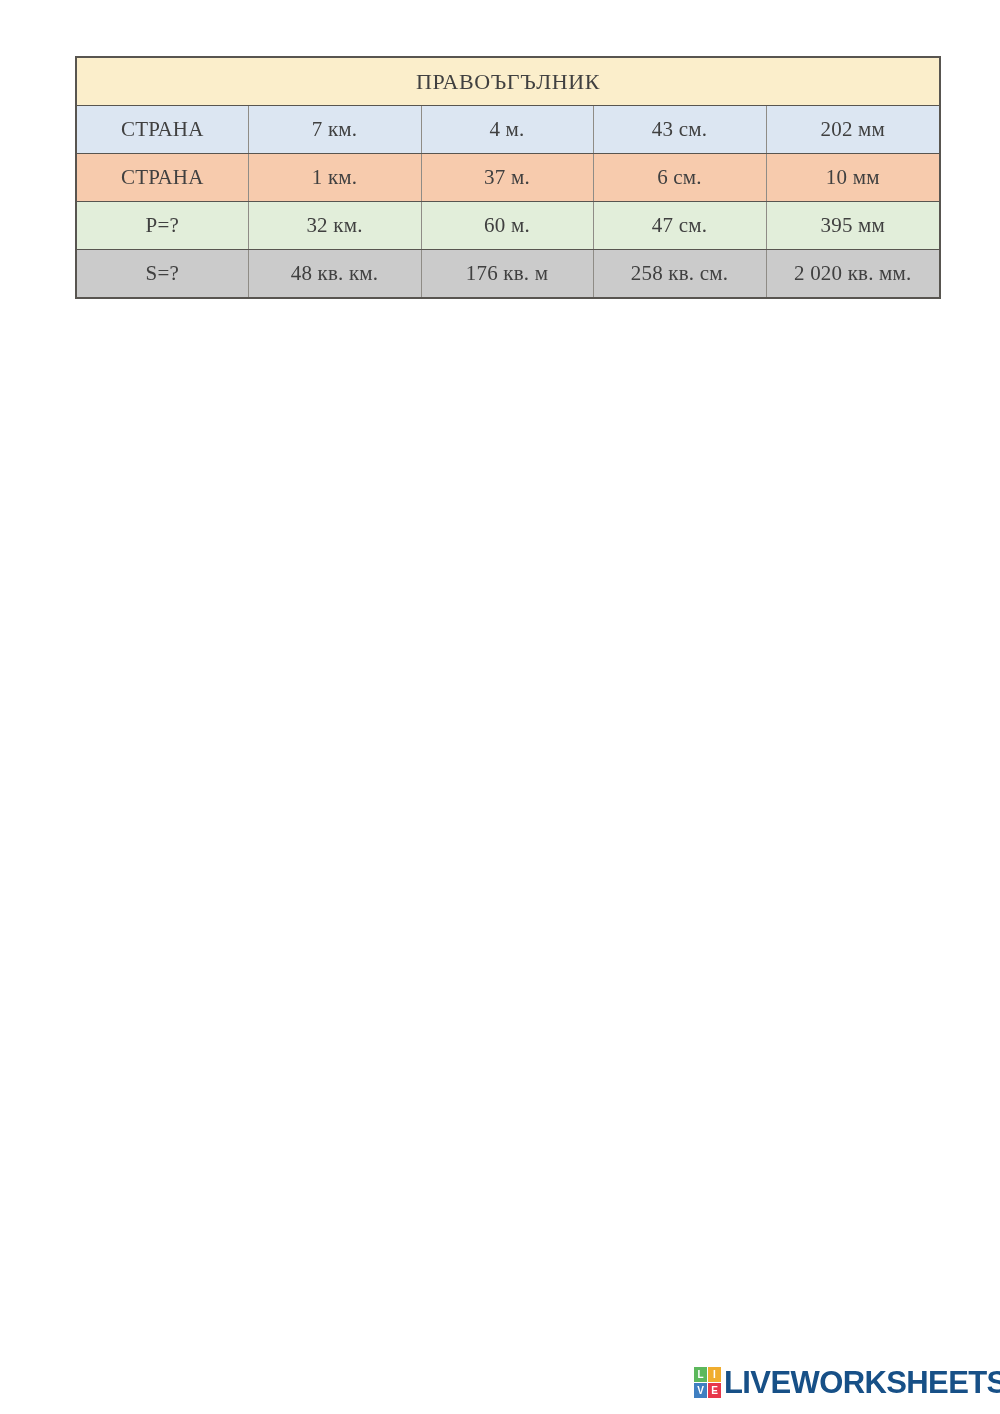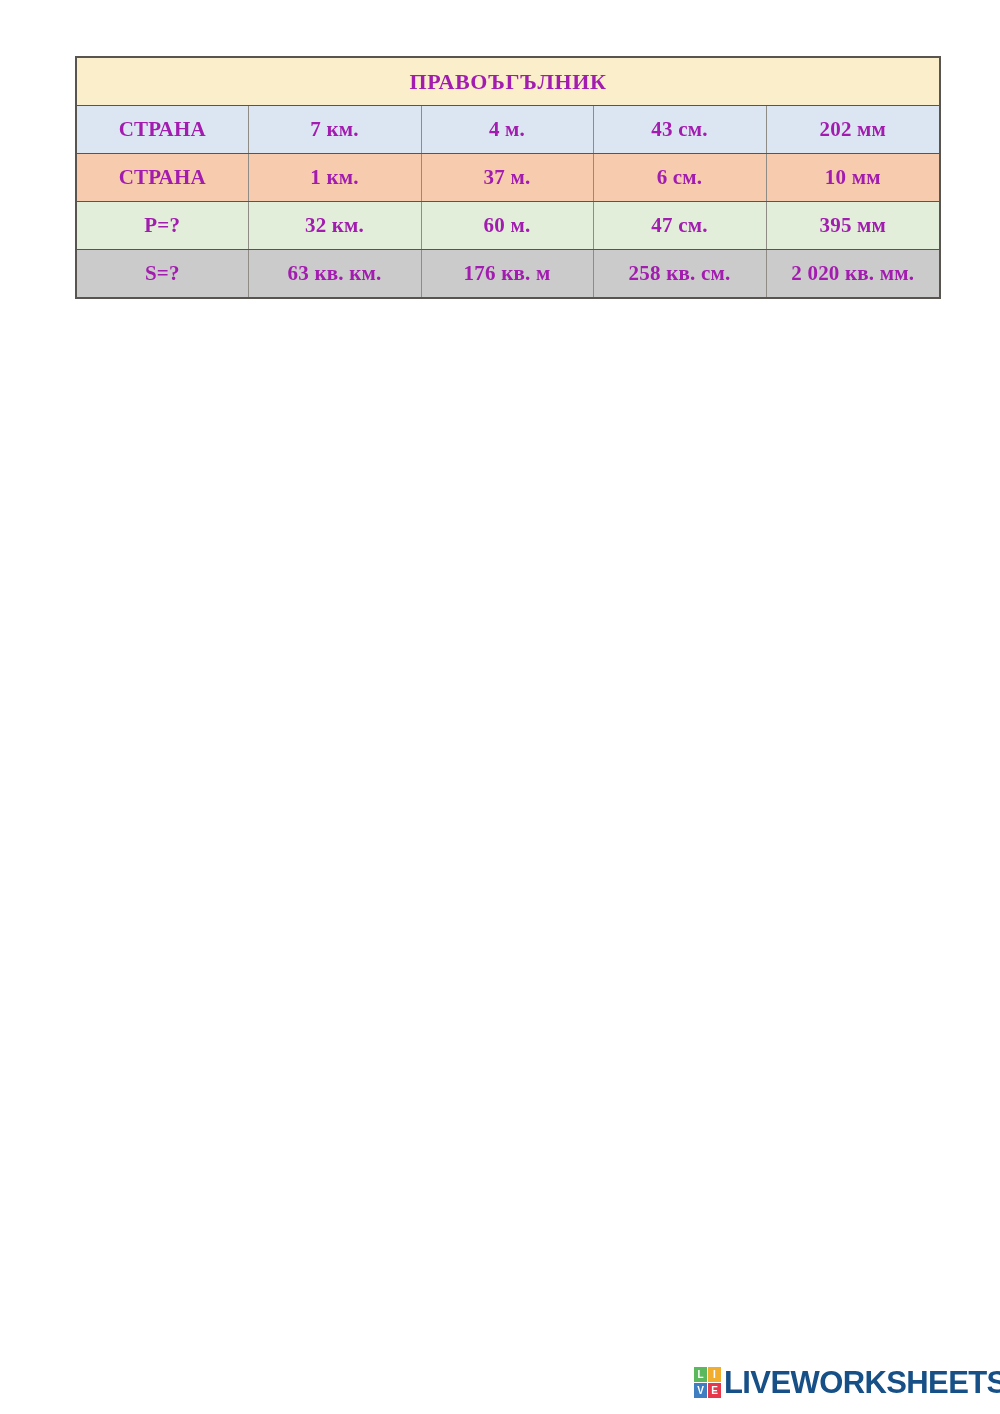--- a/index.html
+++ b/index.html
@@ -44,23 +44,23 @@
   table.shape-table col.c0 { width: 172px; }
   table.shape-table col.c1 { width: 173px; }
   table.shape-table col.c2 { width: 172px; }
   table.shape-table col.c3 { width: 173px; }
   table.shape-table col.c4 { width: 174px; }
 
   table.shape-table td {
     height: 47px;
     text-align: center;
     vertical-align: middle;
-    font-weight: bold;
+    font-weight: normal;
     font-size: 21px;
-    color: #a21caf;
+    color: #404040;
     letter-spacing: 0.2px;
     padding: 0 2px;
     border-left: 1px solid #8f8c86;
     border-right: 1px solid #8f8c86;
     border-top: 1px solid #585550;
     border-bottom: 1px solid #585550;
     white-space: nowrap;
     overflow: hidden;
   }
 
@@ -161,21 +161,21 @@
         <tr class="fill-green">
           <td class="label-cell">P=?</td>
           <td>32 км.</td>
           <td>60 м.</td>
           <td>47 см.</td>
           <td class="last-cell">395 мм</td>
         </tr>
 
         <tr class="fill-gray">
           <td class="label-cell">S=?</td>
-          <td>63 кв. км.</td>
+          <td>48 кв. км.</td>
           <td>176 кв. м</td>
           <td>258 кв. см.</td>
           <td class="last-cell">2 020 кв. мм.</td>
         </tr>
       </tbody>
     </table>
   </div>
 
   <div class="lw-logo">
     <div class="lw-mark">

